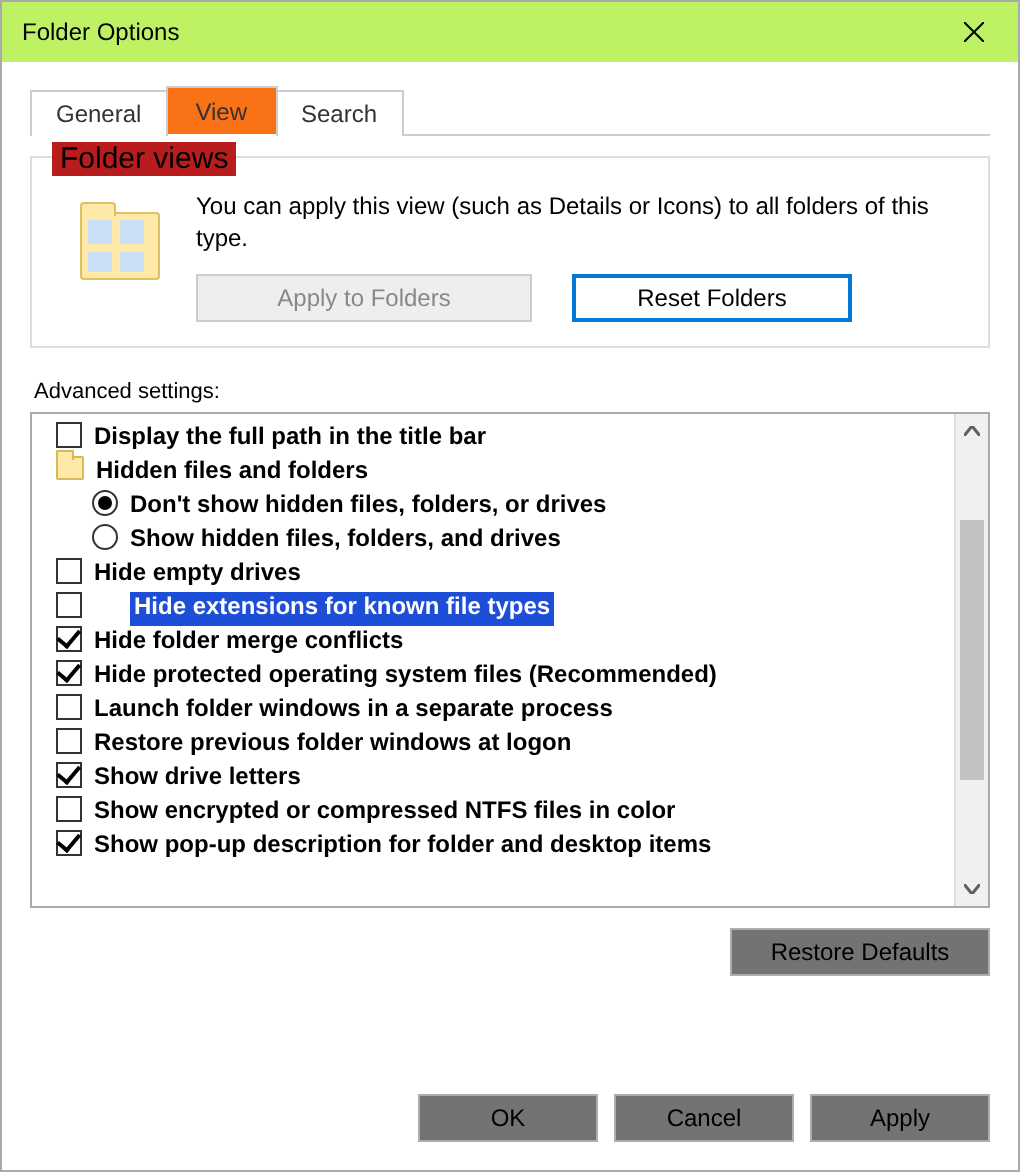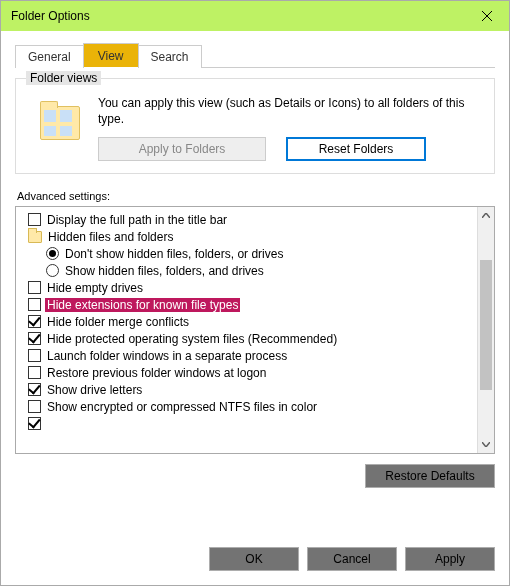--- a/index.html
+++ b/index.html
@@ -50,21 +50,21 @@
     position: relative;
     z-index: 1;
     font-size: 12px;
     color: #333;
   }
   .tab.inactive {
     background: #fff;
     margin-top: 2px;
   }
   .tab.active {
-    background: #eab308;
+    background: #f97316;
     padding: 5px 14px;
     z-index: 2;
     margin-left: -1px;
     margin-right: -1px;
   }
   .tab.active::after {
     content: "";
     position: absolute;
     left: 0; right: 0; bottom: -1px;
     height: 2px;
@@ -78,23 +78,23 @@
   }
   .groupbox {
     border: 1px solid #ddd;
     position: relative;
     padding: 16px 12px 12px 12px;
     margin-bottom: 12px;
   }
   .groupbox .legend {
     position: absolute;
     top: -8px; left: 10px;
-    background: #e5e5e5;
+    background: #b91c1c;
     padding: 0 4px;
-    font-size: 12px;
+    font-size: 15px;
   }
   .fv-row { display: flex; gap: 14px; align-items: flex-start; }
   .fv-icon {
     width: 48px; height: 48px;
     background: #fff;
     display: flex; align-items: center; justify-content: center;
     margin-top: 4px;
     margin-left: 8px;
   }
   .fv-icon .folderpic {
@@ -175,24 +175,25 @@
     display: flex; align-items: center; justify-content: center;
     color: #666;
   }
   .sb-track { flex: 1; position: relative; }
   .sb-thumb {
     position: absolute; left: 2px; right: 2px;
     top: 36px; height: 130px;
     background: #c2c2c2;
   }
   .item {
-    display: flex; align-items: center;
+    display: flex; 
     height: 17px;
     gap: 4px;
     font-size: 12px;
+    font-weight: bold;
   }
   .item.indent1 { padding-left: 18px; }
   .cb {
     width: 13px; height: 13px;
     border: 1px solid #333;
     background: #fff;
     display: flex; align-items: center; justify-content: center;
     flex-shrink: 0;
   }
   .cb.checked::after {
@@ -219,21 +220,21 @@
     border: 1px solid #d8b955;
     border-radius: 1px;
     position: relative;
     flex-shrink: 0;
   }
   .foldericon::before {
     content:""; position:absolute; left:-1px; top:-4px; width:7px; height:4px;
     background:#ffe9a8; border:1px solid #d8b955; border-bottom:none; border-radius:1px 1px 0 0;
   }
   .label { white-space: nowrap; padding: 0 2px; }
-  .label.selected { background: #be185d; color: #fff; }
+  .label.selected { background: #1d4ed8; color: #fff; margin-left: 20px; }
   .restore-row {
     margin-top: 10px;
     display: flex; justify-content: flex-end;
   }
   .footer {
     display: flex;
     justify-content: flex-end;
     gap: 8px;
     padding: 10px 14px 14px 20px;
   }
@@ -323,20 +324,21 @@
         <div class="item">
           <span class="cb checked"></span>
           <span class="label">Show drive letters</span>
         </div>
         <div class="item">
           <span class="cb"></span>
           <span class="label">Show encrypted or compressed NTFS files in color</span>
         </div>
         <div class="item">
           <span class="cb checked"></span>
+          <span class="label">Show pop-up description for folder and desktop items</span>
         </div>
       </div>
     <div class="scrollbar">
       <div class="sb-btn">
         <svg width="8" height="5" viewBox="0 0 8 5">
             <polyline points="0,5 4,0 8,5" fill="none" stroke="#606060" stroke-width="1.5"></polyline>
           </svg>
       </div>
       <div class="sb-track">
         <div class="sb-thumb"></div>

